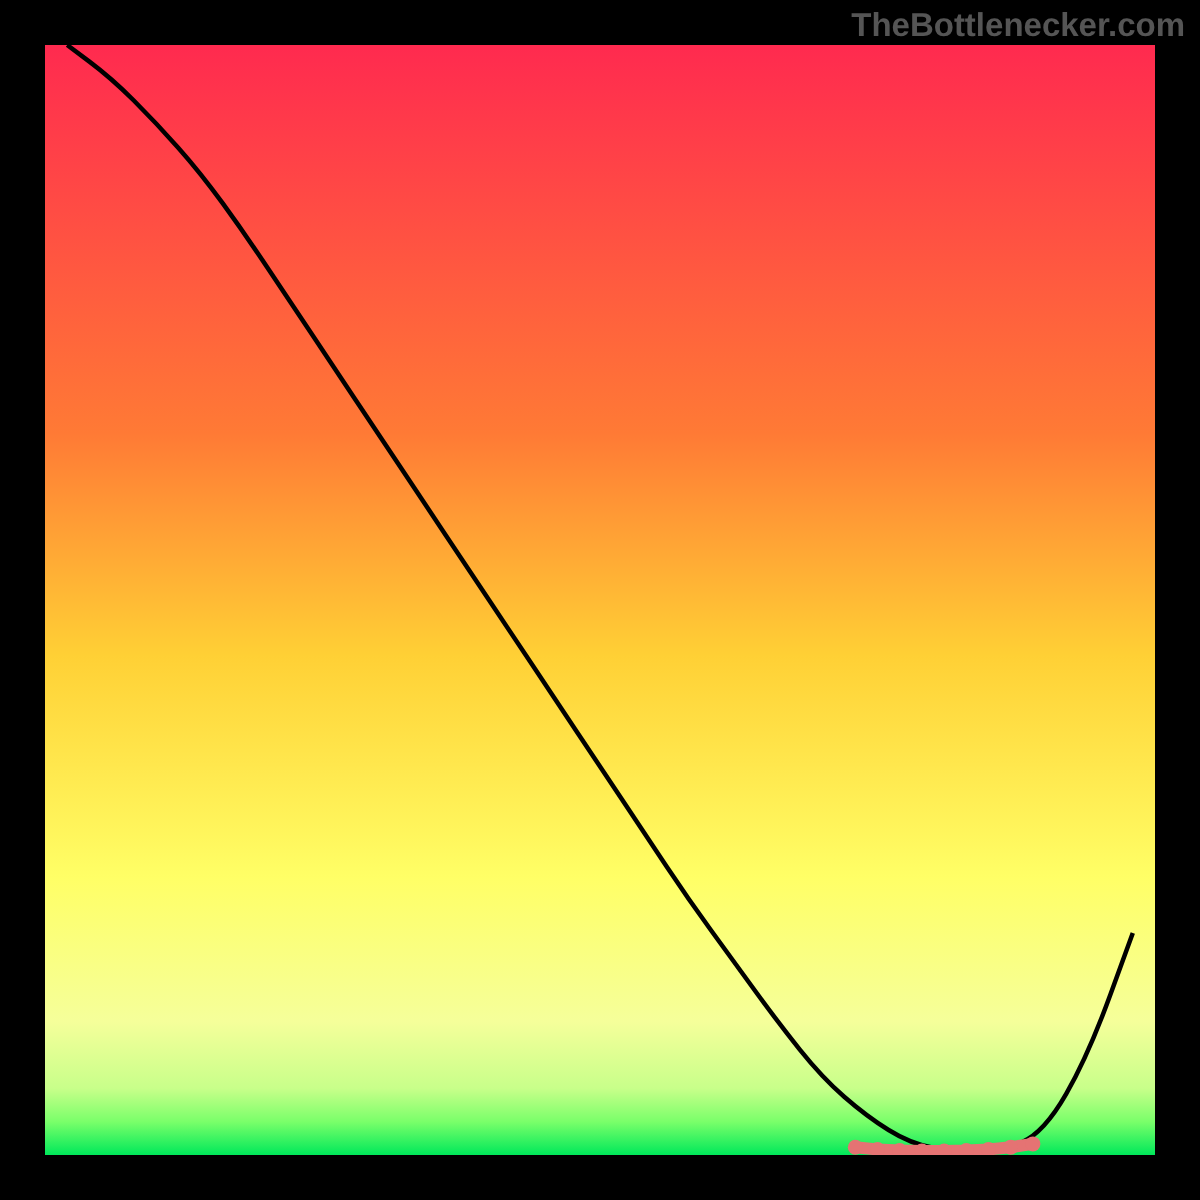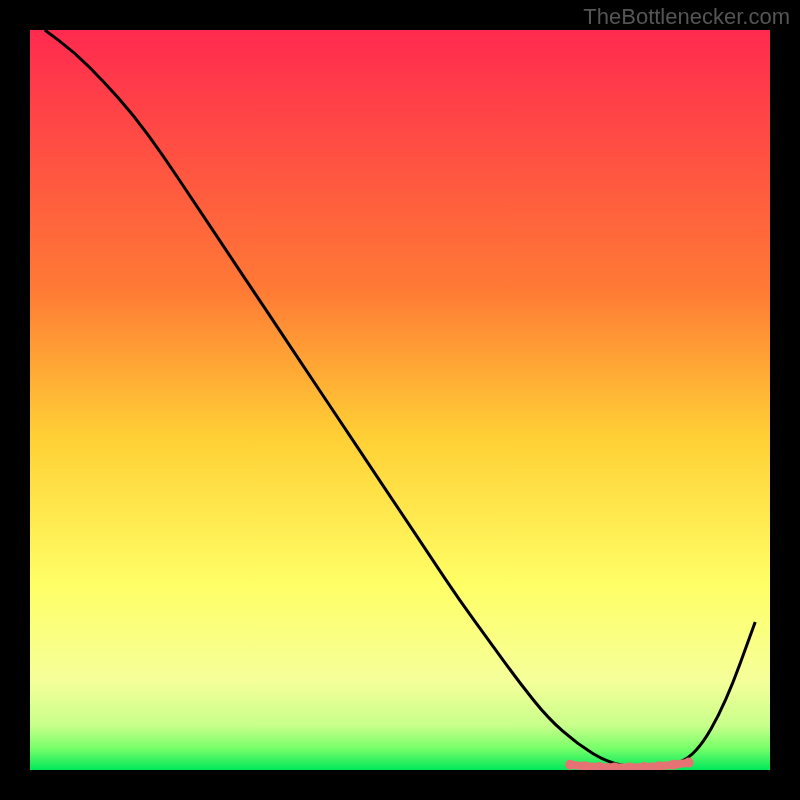--- a/index.html
+++ b/index.html
@@ -16,21 +16,21 @@
     width: 800px;
     height: 800px;
     background: #000;
   }
   .watermark {
     position: absolute;
     top: 4px;
     right: 10px;
     color: #555;
     font-size: 22px;
-    font-weight: 400;
+    font-weight: 700;
     z-index: 10;
   }
   .plot-area {
     position: absolute;
     left: 30px;
     top: 30px;
     width: 740px;
     height: 740px;
   }
   svg {

